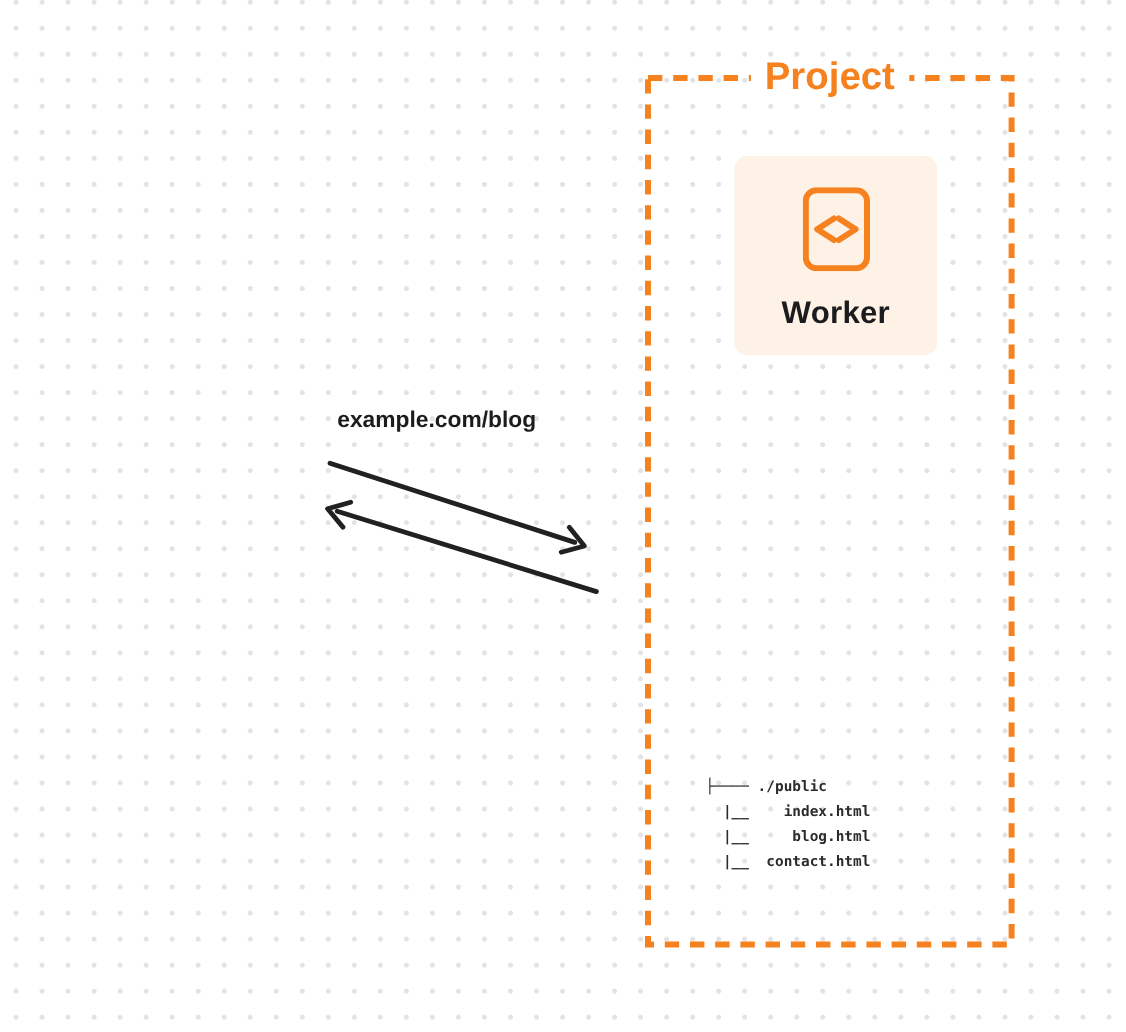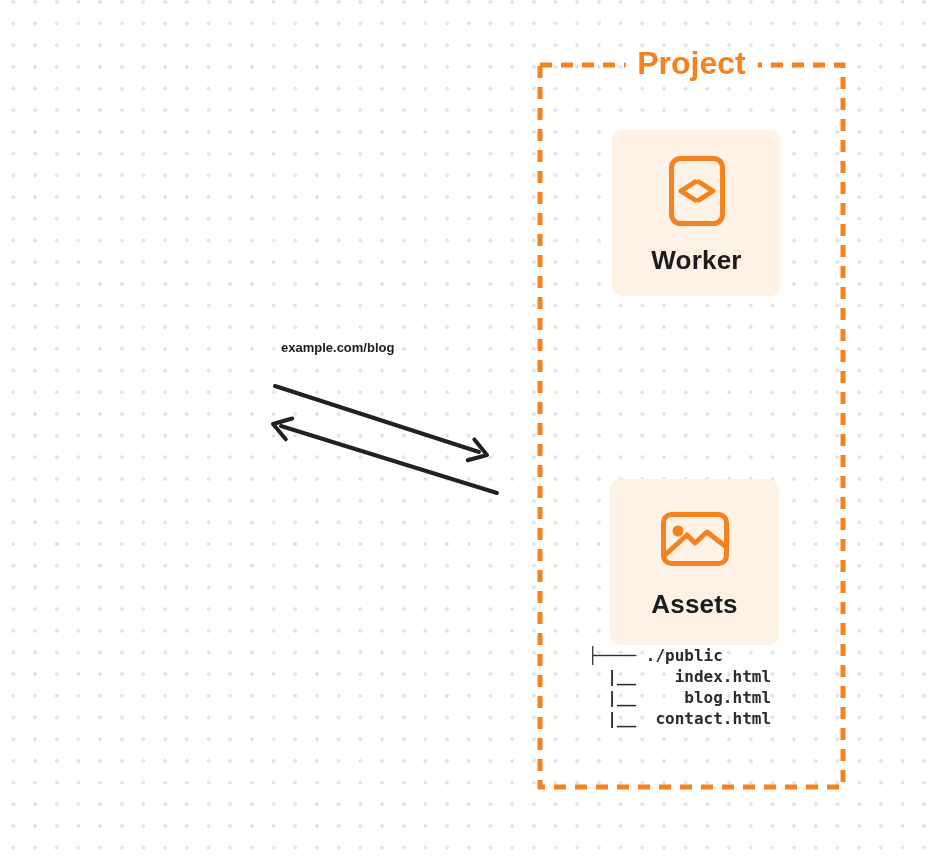--- a/index.html
+++ b/index.html
@@ -32,21 +32,21 @@
     color: #1c1c1e;
     letter-spacing: 0.2px;
     line-height: 30px;
     text-align: center;
   }
 
   
   .request-label {
     position: absolute;
     left: 281px; top: 340px;
-    font-size: 13px;
+    font-size: 19px;
     font-weight: 700;
     color: #1c1c1e;
     white-space: nowrap;
   }
 
   
   .arrows { position: absolute; left: 255px; top: 368px; }
 
   
   .project {
@@ -81,21 +81,21 @@
   .panel-worker .panel-icon { margin-top: 26px; }
   .panel-assets .panel-icon { margin-top: 33px; }
   .panel-worker .box-label { margin-top: 19px; }
   .panel-assets .box-label { margin-top: 23px; }
 
   
   .file-tree {
     position: absolute;
     left: 52px; top: 584px;
     font-family: "DejaVu Sans Mono", "Liberation Mono", monospace;
-    font-size: 16px;
+    font-size: 12px;
     line-height: 21px;
     font-weight: 700;
     color: #2b2b2b;
     white-space: pre;
   }
 </style>
 </head>
 <body>
 
 <div class="canvas">
@@ -124,30 +124,20 @@
       <svg class="panel-icon" width="56" height="70" viewBox="0 0 56 70">
         <g stroke="#f6821f" fill="none" stroke-width="5" stroke-linecap="round" stroke-linejoin="round">
           <rect x="2.5" y="2.5" width="51" height="65" rx="9"></rect>
           <polyline points="26,26 12,35 26,44"></polyline>
           <polyline points="30,26 44,35 30,44"></polyline>
         </g>
       </svg>
       <span class="box-label">Worker</span>
     </div>
 
-    <div class="panel panel-assets">
-      <svg class="panel-icon" width="68" height="54" viewBox="0 0 68 54">
-        <g stroke="#f6821f" fill="none" stroke-width="5" stroke-linecap="round" stroke-linejoin="round">
-          <rect x="2.5" y="2.5" width="63" height="49" rx="8"></rect>
-          <polyline points="4,43 26,23 34,31 46,20 64,34"></polyline>
-        </g>
-        <circle cx="17" cy="19" r="5.5" fill="#f6821f"></circle>
-      </svg>
-      <span class="box-label">Assets</span>
-    </div>
 
     <pre class="file-tree">├──── ./public
   |__    index.html
   |__     blog.html
   |__  contact.html</pre>
 
   </div>
 
 </div>
 

